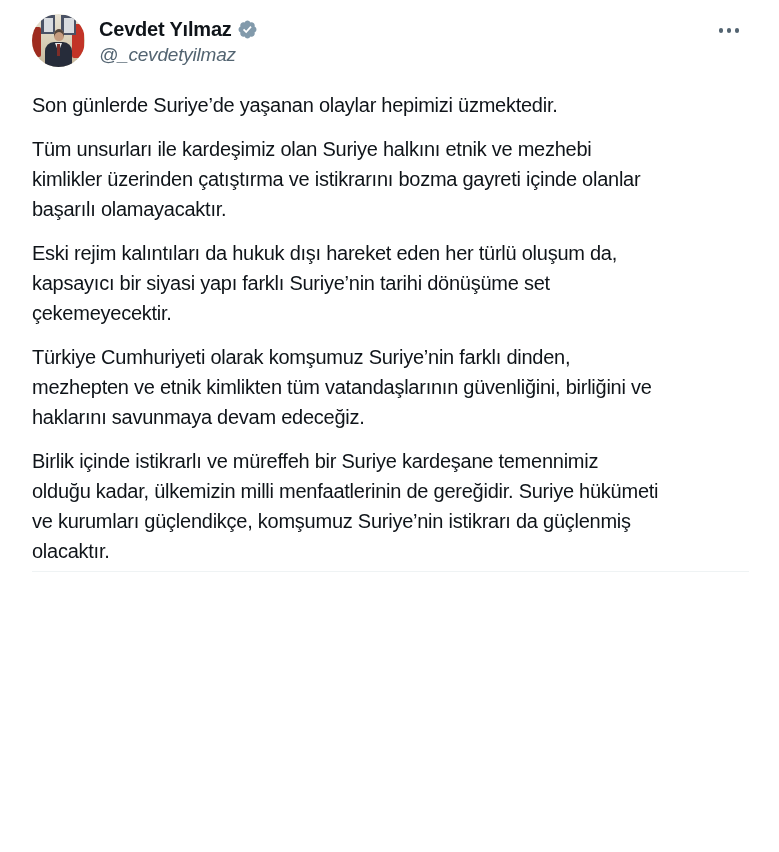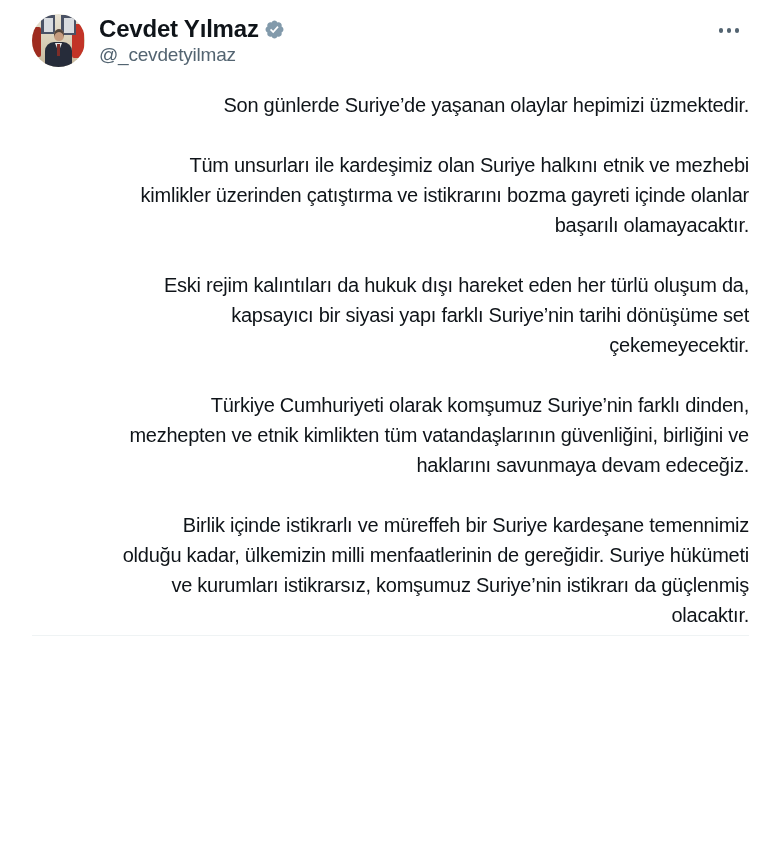--- a/index.html
+++ b/index.html
@@ -35,40 +35,40 @@
   }
   .av-shirt {
     position: absolute; left: 50%; bottom: 15px; width: 7px; height: 9px; margin-left: -3.5px;
     background: #e9e9e9; clip-path: polygon(0 0, 100% 0, 50% 100%);
   }
   .av-tie { position: absolute; left: 50%; bottom: 11px; width: 3px; height: 12px; margin-left: -1.5px; background: #7e2d28; }
 
   .author { margin-left: 14px; padding-top: 3px; }
   .name-row { display: flex; align-items: center; gap: 5px; }
   .name {
-    font-size: 24px; font-weight: 700; color: #0f1419;
+    font-size: 20px; font-weight: 700; color: #0f1419;
     letter-spacing: -0.2px; line-height: 24px; cursor: pointer;
   }
   .badge { display: inline-flex; width: 21px; height: 21px; }
   .badge svg { width: 21px; height: 21px; }
-  .handle { font-size: 19px; color: #536471; line-height: 23px; margin-top: 2px; letter-spacing: -0.2px; cursor: pointer; }
+  .handle { font-size: 19px; color: #536471; line-height: 23px; margin-top: 2px; letter-spacing: -0.2px; cursor: pointer; font-style: italic; }
 
   .more {
     position: absolute; right: 36px; top: 24px;
     display: flex; gap: 3.5px; padding: 4px; border-radius: 12px; cursor: pointer;
   }
   .more .dot { width: 4.5px; height: 4.5px; border-radius: 50%; background: #536471; }
 
   
   .body { margin-top: 23px; width: 717px; }
   .body p {
     font-size: 20px; line-height: 30px; color: #0f1419;
-    letter-spacing: -0.25px; white-space: pre-line; text-align: right;
+    letter-spacing: -0.25px; white-space: pre-line;
   }
-  .body p + p { margin-top: 30px; }
+  .body p + p { margin-top: 14px; }
 
   .divider { margin-top: 5px; height: 1px; background: #eff3f4; width: 100%; }
 </style>
 </head>
 <body>
 
 <div class="tweet">
 
   <div class="header">
 
@@ -112,18 +112,18 @@
 kimlikler üzerinden çatıştırma ve istikrarını bozma gayreti içinde olanlar
 başarılı olamayacaktır.</p>
     <p>Eski rejim kalıntıları da hukuk dışı hareket eden her türlü oluşum da,
 kapsayıcı bir siyasi yapı farklı Suriye’nin tarihi dönüşüme set
 çekemeyecektir.</p>
     <p>Türkiye Cumhuriyeti olarak komşumuz Suriye’nin farklı dinden,
 mezhepten ve etnik kimlikten tüm vatandaşlarının güvenliğini, birliğini ve
 haklarını savunmaya devam edeceğiz.</p>
     <p>Birlik içinde istikrarlı ve müreffeh bir Suriye kardeşane temennimiz
 olduğu kadar, ülkemizin milli menfaatlerinin de gereğidir. Suriye hükümeti
-ve kurumları istikrarsız, komşumuz Suriye’nin istikrarı da güçlenmiş
+ve kurumları güçlendikçe, komşumuz Suriye’nin istikrarı da güçlenmiş
 olacaktır.</p>
   </div>
 
   <div class="divider"></div>
 </div>
 
 </body></html>

